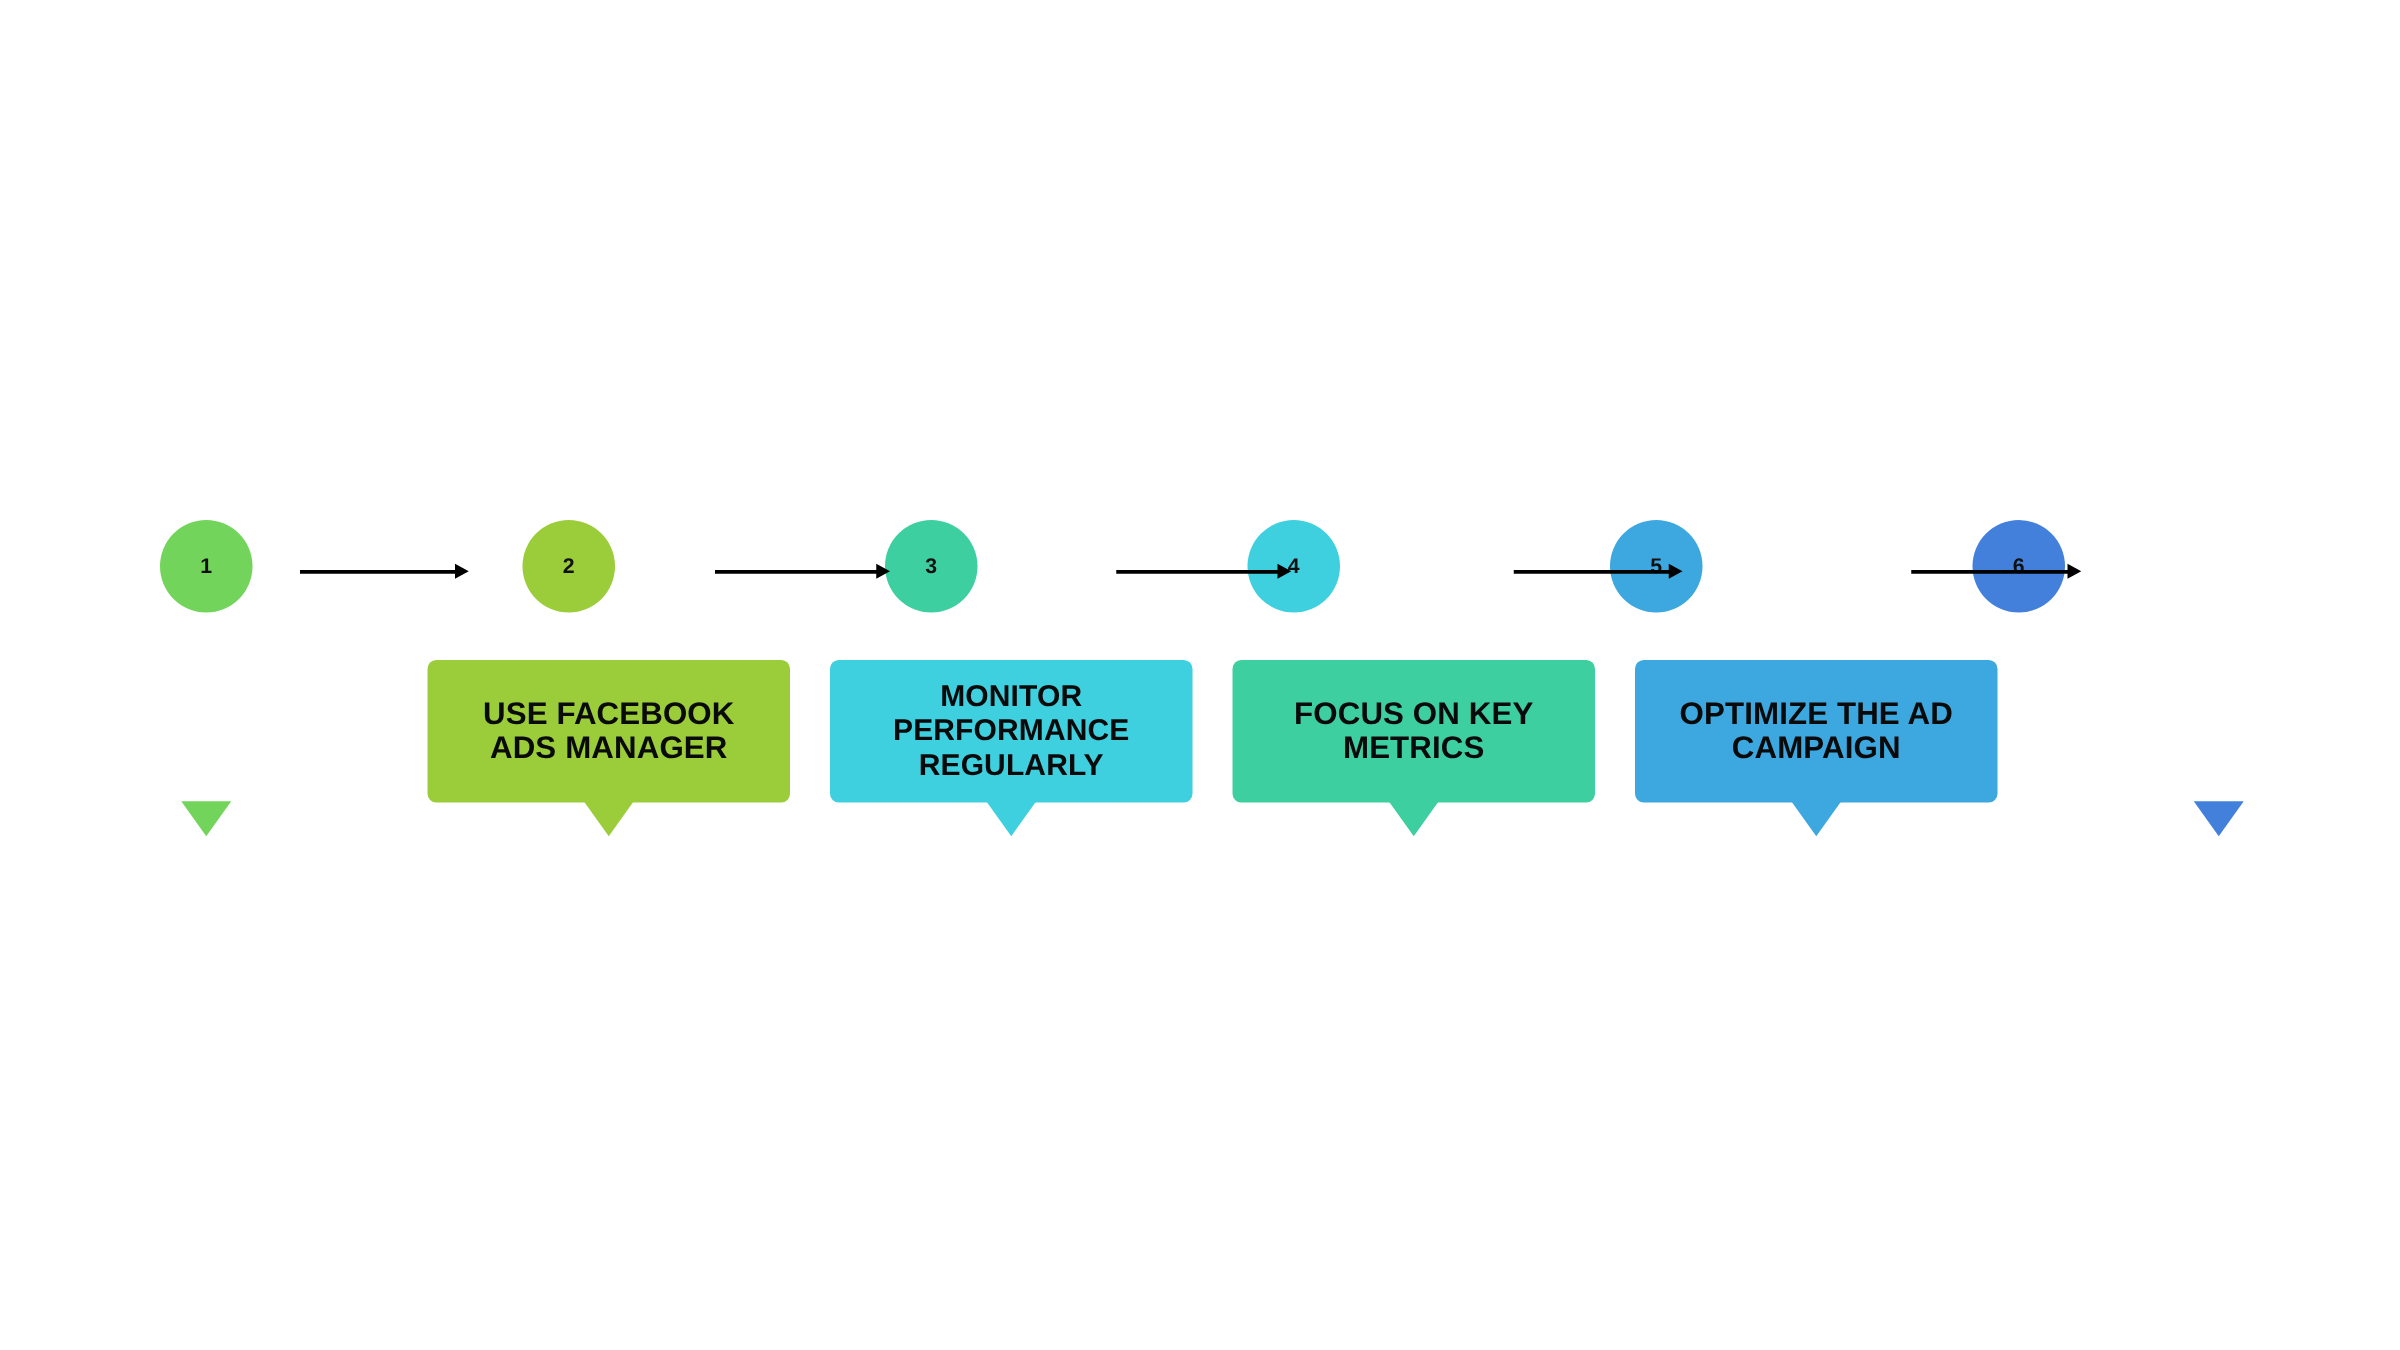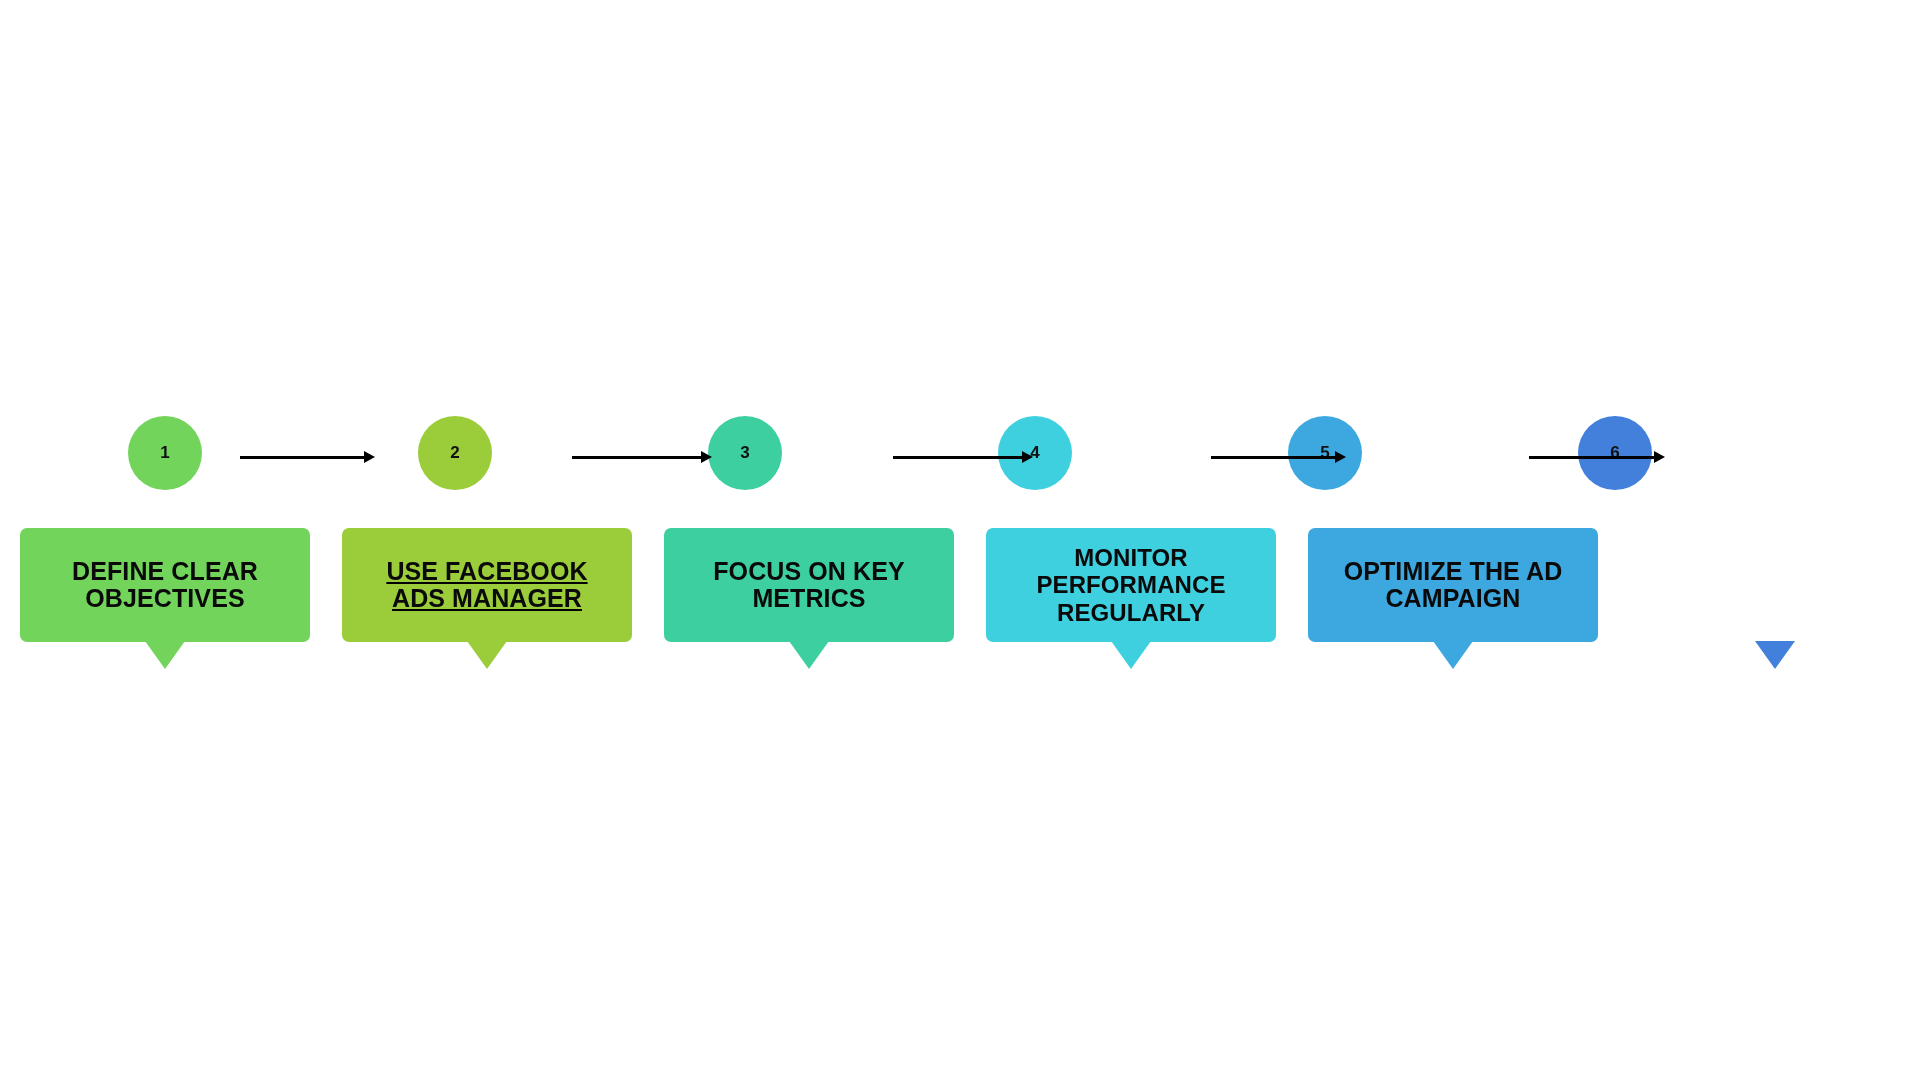--- a/index.html
+++ b/index.html
@@ -193,53 +193,49 @@
     <div class="head" style="border-left-color: rgb(0, 0, 0);"></div>
   </div>
   <div class="connector" style="left:1529px; width:136px;">
     <div class="shaft" style="background: rgb(0, 0, 0);"></div>
     <div class="head" style="border-left-color: rgb(0, 0, 0);"></div>
   </div>
 
   <div class="cards-row">
 
     <div class="card-wrap">
-      <div class="card-body" style="background: rgb(114, 212, 91);">
-        <div class="card-label">DEFINE CLEAR
-OBJECTIVES</div>
-      </div>
       <div class="card-tail" style="border-top-color: rgb(114, 212, 91);"></div>
     </div>
 
     <div class="card-wrap">
-      <div class="card-body" style="background: rgb(154, 205, 57); text-decoration: underline;">
+      <div class="card-body" style="background: rgb(154, 205, 57);">
         <div class="card-label">USE FACEBOOK
 ADS MANAGER</div>
       </div>
       <div class="card-tail" style="border-top-color: rgb(154, 205, 57);"></div>
-    </div>
-
-    <div class="card-wrap">
-      <div class="card-body" style="background: rgb(62, 207, 160);">
-        <div class="card-label">FOCUS ON KEY
-METRICS</div>
-      </div>
-      <div class="card-tail" style="border-top-color: rgb(62, 207, 160);"></div>
     </div>
 
     <div class="card-wrap">
       <div class="card-body" style="background: rgb(63, 208, 224);">
         <div class="card-label three-line">MONITOR
 PERFORMANCE
 REGULARLY</div>
       </div>
       <div class="card-tail" style="border-top-color: rgb(63, 208, 224);"></div>
     </div>
 
     <div class="card-wrap">
+      <div class="card-body" style="background: rgb(62, 207, 160);">
+        <div class="card-label">FOCUS ON KEY
+METRICS</div>
+      </div>
+      <div class="card-tail" style="border-top-color: rgb(62, 207, 160);"></div>
+    </div>
+
+    <div class="card-wrap">
       <div class="card-body" style="background: rgb(60, 168, 223);">
         <div class="card-label">OPTIMIZE THE AD
 CAMPAIGN</div>
       </div>
       <div class="card-tail" style="border-top-color: rgb(60, 168, 223);"></div>
     </div>
 
     <div class="card-wrap">
       <div class="card-tail" style="border-top-color: rgb(66, 128, 220);"></div>
     </div>

